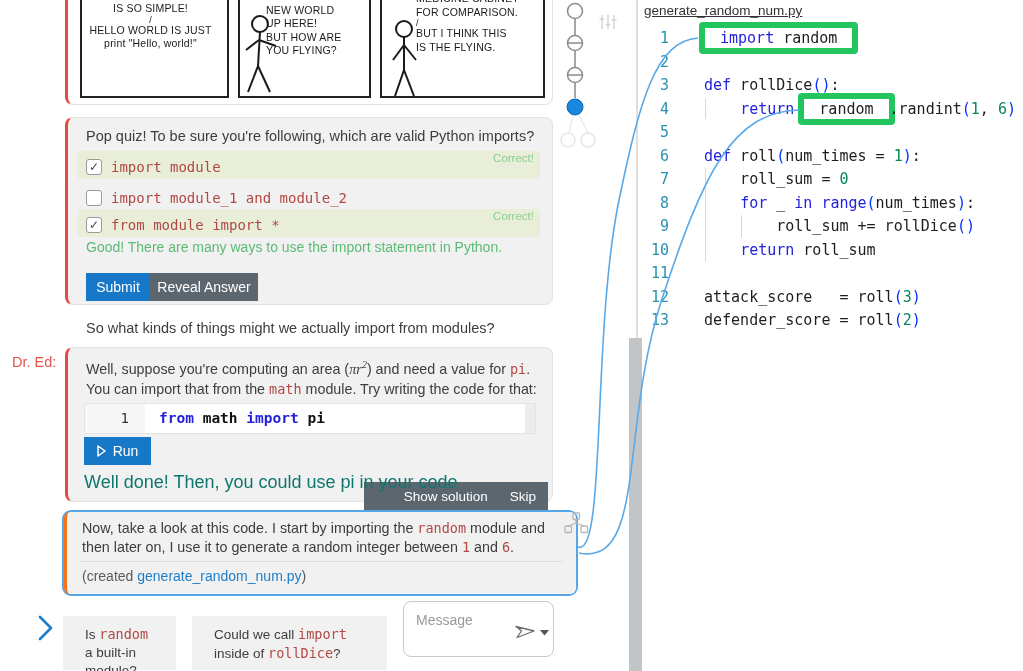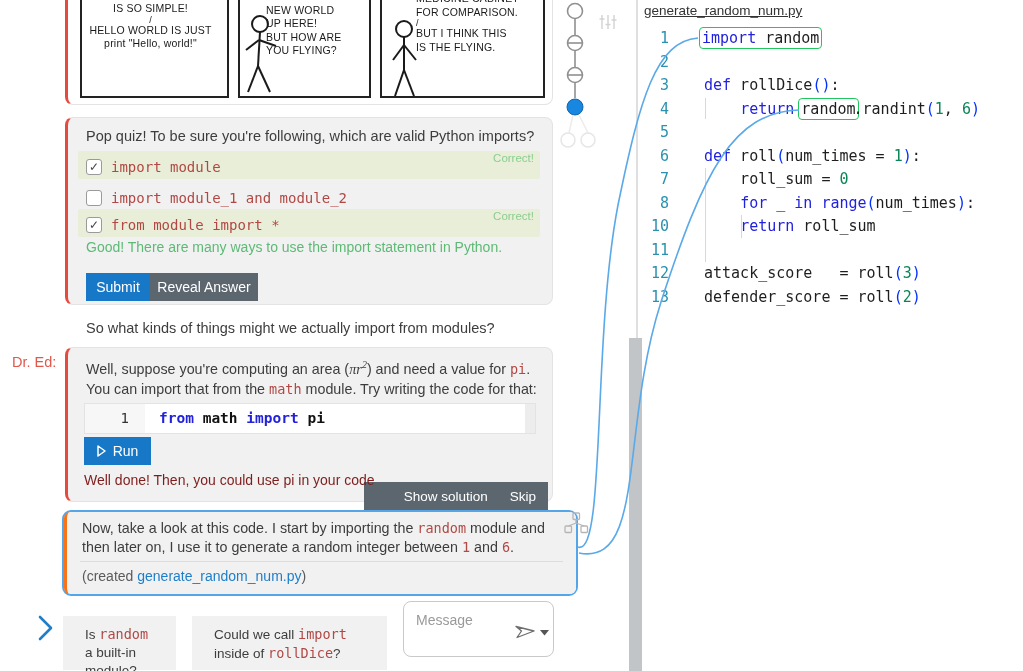--- a/index.html
+++ b/index.html
@@ -43,21 +43,21 @@
   #tutor-para{position:absolute;left:18px;top:7px;width:458px;font-size:14.3px;line-height:20px;color:#3d3d3d;}
   #mini-editor{position:absolute;left:16px;top:55px;width:452px;height:31px;background:#fff;border:1px solid #e3e3e3;box-sizing:border-box;}
   #mini-gutter{position:absolute;left:0;top:0;bottom:0;width:60px;background:#f7f7f7;
       font-family:"DejaVu Sans Mono",monospace;font-size:14px;color:#333;text-align:right;line-height:29px;padding-right:16px;box-sizing:border-box;}
   #mini-code{position:absolute;left:74px;top:0;line-height:29px;font-family:"DejaVu Sans Mono",monospace;
       font-size:14.5px;font-weight:700;color:#111;white-space:pre;}
   #mini-scroll{position:absolute;right:0;top:0;bottom:0;width:10px;background:#ededed;}
   #run-btn{position:absolute;left:16px;top:89px;width:67px;height:28px;background:#1878c8;display:flex;align-items:center;justify-content:center;gap:7px;}
   #dark-bar{position:absolute;left:296px;top:89px;width:184px;height:28px;background:#5c666f;display:flex;align-items:center;justify-content:flex-end;gap:22px;padding-right:12px;box-sizing:border-box;margin-top:45px;}
   .dark-label{color:#fff;font-size:13.5px;cursor:pointer;}
-  #tutor-feedback{position:absolute;left:16px;top:124px;font-size:14px;color:#7f1d1d;}
+  #tutor-feedback{position:absolute;left:16px;top:124px;font-size:18px;color:#0f766e;}
   
   #hl-box{position:absolute;left:62px;top:510px;width:516px;height:86px;border:2px solid #55a6e9;border-radius:9px;box-sizing:border-box;background:#fff;}
   #hl-inner{position:absolute;inset:0;background:#f1f1f1;border-left:3px solid #f97316;border-radius:6px;}
   #hl-para{position:absolute;left:15px;top:7px;width:472px;font-size:14.3px;line-height:18.5px;color:#3d3d3d;}
   #hl-divider{position:absolute;left:13px;right:13px;top:49px;border-top:1px solid #dcdcdc;}
   #hl-created{position:absolute;left:15px;top:56px;font-size:14px;color:#5a5a5a;}
   #hl-created a{color:#1f7ec8;text-decoration:none;}
   
   .chip{position:absolute;top:604px;height:54px;background:#f1f1f1;border-radius:0;box-sizing:border-box;
         padding:9px 22px;font-size:13.5px;line-height:18px;color:#3d3d3d;cursor:pointer;margin-top:12px;}
@@ -72,21 +72,21 @@
   #scroll-thumb{position:absolute;left:629px;top:338px;width:13px;height:333px;background:#c2c5c8;}
   
   #file-name{position:absolute;left:644px;top:3px;font-size:13.5px;color:#333;text-decoration:underline;cursor:pointer;}
   #code-lines{position:absolute;left:648px;top:27px;font-family:"DejaVu Sans Mono",monospace;font-size:15px;}
   .crow{height:23.5px;line-height:23.5px;white-space:pre;}
   .lnum{display:inline-block;width:21px;text-align:right;color:#2b91af;margin-right:35px;}
   .k{color:#2222dd;}
   .n{color:#098658;}
   .b{color:#0431fa;}
   .lcode{color:#1e1e1e;}
-  .tok-box{border:1px solid #22c55e;border-radius:4px;padding:1px 2px;margin:-1px -5px;}
+  .tok-box{border:6px solid #22c55e;border-radius:4px;padding:1px 15px;margin:-1px -5px;}
   .iguide{position:absolute;width:1px;background:#d8d8d8;}
   #overlay{position:absolute;left:0;top:0;pointer-events:none;}
 </style>
 </head>
 <body>
 
 <div id="app">
 
   <div class="card" id="comic-card">
     <div class="panel" id="panel-1">
@@ -205,20 +205,21 @@
   <div id="file-name">generate_random_num.py</div>
   <div id="code-lines">
       <div class="crow"><span class="lnum">1</span><span class="lcode"><span class="tok-box"><span class="k">import</span><span> random</span></span></span></div>
       <div class="crow"><span class="lnum">2</span><span class="lcode"></span></div>
       <div class="crow"><span class="lnum">3</span><span class="lcode"><span class="k">def</span><span> rollDice</span><span class="b">()</span><span>:</span></span></div>
       <div class="crow"><span class="lnum">4</span><span class="lcode"><span>    </span><span class="k">return</span><span> </span><span class="tok-box"><span>random</span></span><span>.randint</span><span class="b">(</span><span class="n">1</span><span>, </span><span class="n">6</span><span class="b">)</span></span></div>
       <div class="crow"><span class="lnum">5</span><span class="lcode"></span></div>
       <div class="crow"><span class="lnum">6</span><span class="lcode"><span class="k">def</span><span> roll</span><span class="b">(</span><span>num_times = </span><span class="n">1</span><span class="b">)</span><span>:</span></span></div>
       <div class="crow"><span class="lnum">7</span><span class="lcode"><span>    roll_sum = </span><span class="n">0</span></span></div>
       <div class="crow"><span class="lnum">8</span><span class="lcode"><span>    </span><span class="k">for</span><span> _ </span><span class="k">in</span><span> </span><span class="k">range</span><span class="b">(</span><span>num_times</span><span class="b">)</span><span>:</span></span></div>
+      <div class="crow"><span class="lnum">9</span><span class="lcode"><span>        roll_sum += rollDice</span><span class="b">()</span></span></div>
       <div class="crow"><span class="lnum">10</span><span class="lcode"><span>    </span><span class="k">return</span><span> roll_sum</span></span></div>
       <div class="crow"><span class="lnum">11</span><span class="lcode"></span></div>
       <div class="crow"><span class="lnum">12</span><span class="lcode"><span>attack_score   = roll</span><span class="b">(</span><span class="n">3</span><span class="b">)</span></span></div>
       <div class="crow"><span class="lnum">13</span><span class="lcode"><span>defender_score = roll</span><span class="b">(</span><span class="n">2</span><span class="b">)</span></span></div>
     </div>
   <div class="iguide" style="left:705px;top:98px;height:21px"></div>
   <div class="iguide" style="left:705px;top:168px;height:94px"></div>
   <div class="iguide" style="left:741px;top:215px;height:23px"></div>
 
   <svg id="overlay" width="1023" height="671" viewBox="0 0 1023 671">

